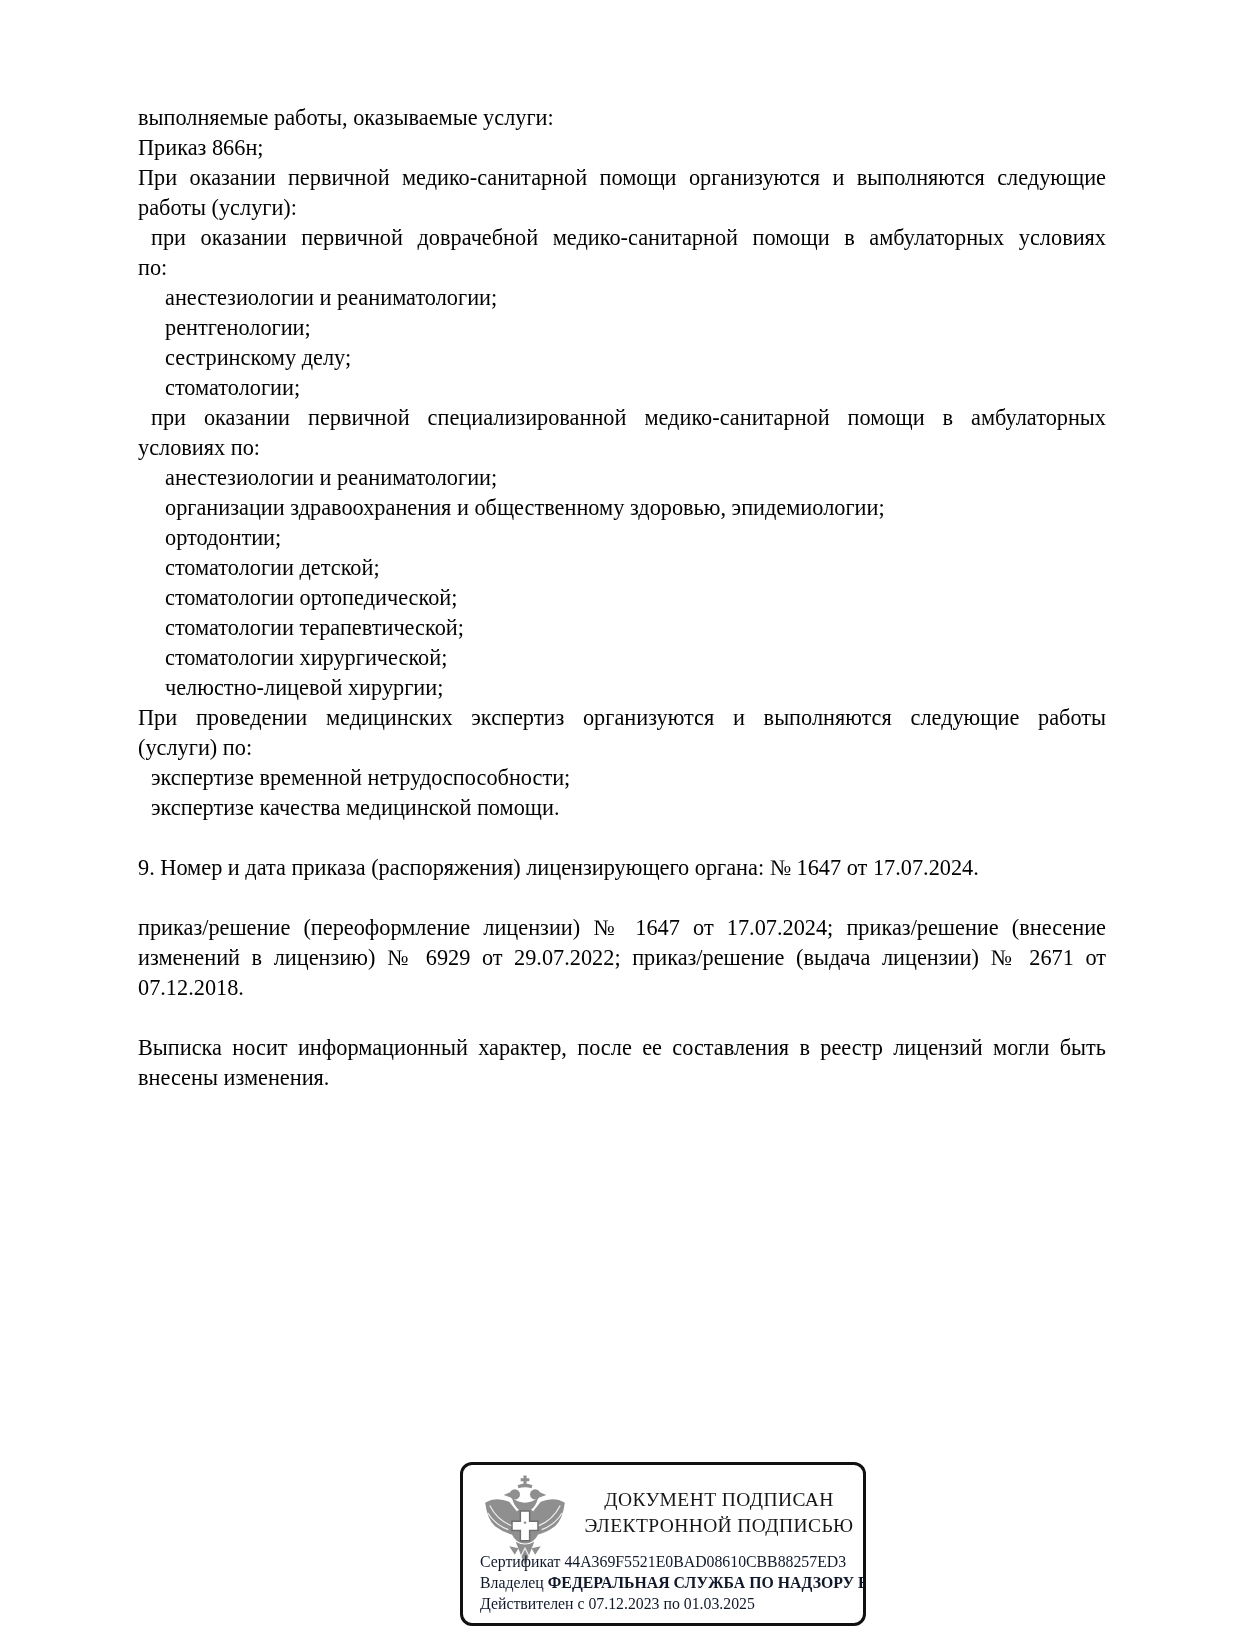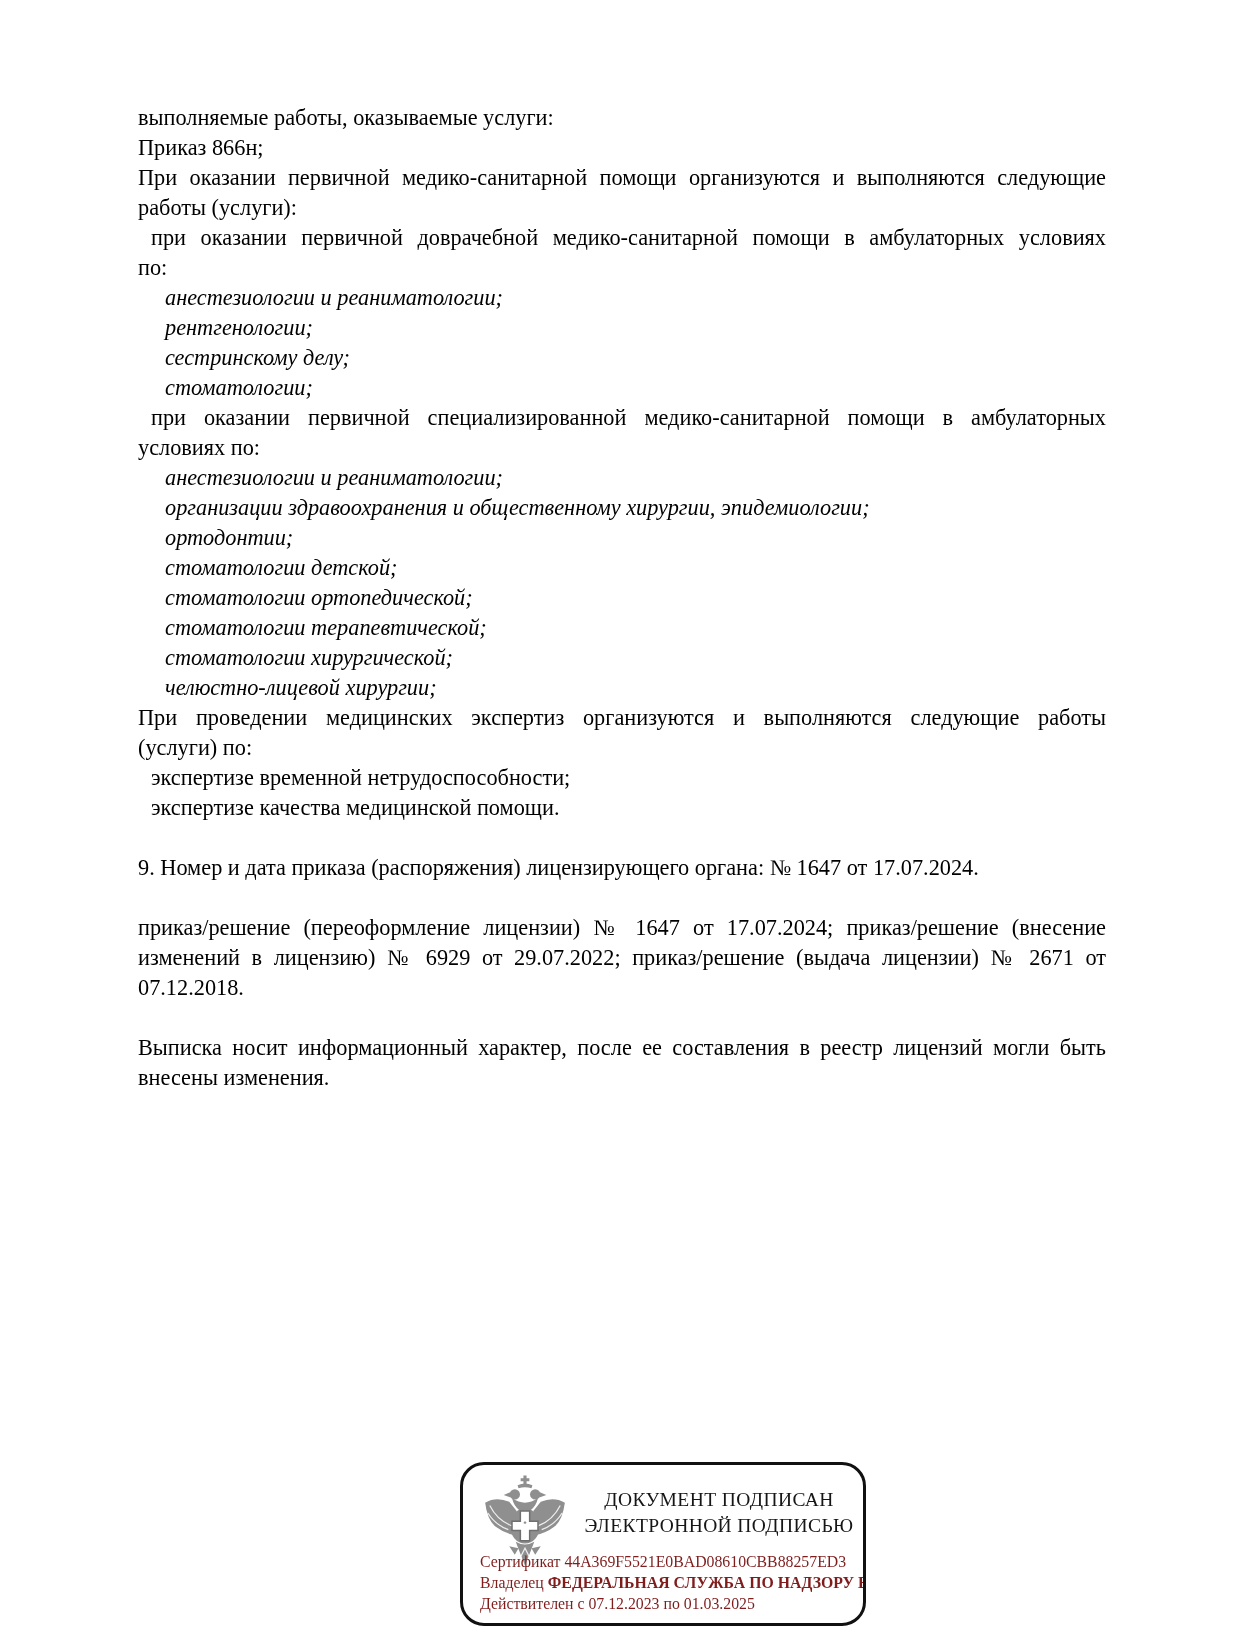--- a/index.html
+++ b/index.html
@@ -8,37 +8,37 @@
     background:#ffffff;color:#000000;
     font-family:"Liberation Serif","DejaVu Serif",serif;
   }
   
   .doc{
     position:absolute;left:138px;top:103px;width:968px;
     font-size:22.3px;
   }
   .ln{min-height:30px;line-height:30px;white-space:normal;}
   .ln.i1{padding-left:13px;}
-  .ln.i2{padding-left:27px;font-style:italic;}
+  .ln.i2{padding-left:27px;}
   .ln.j{text-align:justify;text-align-last:justify;}
   
   .stamp{
     position:absolute;left:460px;top:1462px;width:400px;height:158px;
-    border:3px solid #111111;border-radius:24px;background:#ffffff;
+    border:3px solid #111111;border-radius:12px;background:#ffffff;
     overflow:hidden;
   }
   .stamp-emblem{position:absolute;left:14px;top:9px;width:96px;height:102px;}
   .stamp-title{
     position:absolute;left:118px;right:6px;top:22px;
     text-align:center;font-size:19.5px;line-height:26px;letter-spacing:.4px;
     color:#161616;
   }
   .stamp-rows{
     position:absolute;left:17px;top:86px;right:0;
-    font-size:15.8px;line-height:21px;white-space:nowrap;color:#7f1d1d;
+    font-size:15.8px;line-height:21px;white-space:nowrap;color:#0f172a;
   }
   .stamp-rows .b{font-weight:bold;}
   .row{overflow:hidden;}
 </style>
 </head>
 <body>
 
 <div class="doc">
     <div class="ln i0">выполняемые работы, оказываемые услуги:</div>
     <div class="ln i0">Приказ 866н;</div>
@@ -46,21 +46,21 @@
     <div class="ln i0">работы (услуги):</div>
     <div class="ln i1 j">при оказании первичной доврачебной медико-санитарной помощи в амбулаторных условиях</div>
     <div class="ln i0">по:</div>
     <div class="ln i2">анестезиологии и реаниматологии;</div>
     <div class="ln i2">рентгенологии;</div>
     <div class="ln i2">сестринскому делу;</div>
     <div class="ln i2">стоматологии;</div>
     <div class="ln i1 j">при оказании первичной специализированной медико-санитарной помощи в амбулаторных</div>
     <div class="ln i0">условиях по:</div>
     <div class="ln i2">анестезиологии и реаниматологии;</div>
-    <div class="ln i2">организации здравоохранения и общественному хирургии, эпидемиологии;</div>
+    <div class="ln i2">организации здравоохранения и общественному здоровью, эпидемиологии;</div>
     <div class="ln i2">ортодонтии;</div>
     <div class="ln i2">стоматологии детской;</div>
     <div class="ln i2">стоматологии ортопедической;</div>
     <div class="ln i2">стоматологии терапевтической;</div>
     <div class="ln i2">стоматологии хирургической;</div>
     <div class="ln i2">челюстно-лицевой хирургии;</div>
     <div class="ln i0 j">При проведении медицинских экспертиз организуются и выполняются следующие работы</div>
     <div class="ln i0">(услуги) по:</div>
     <div class="ln i1">экспертизе временной нетрудоспособности;</div>
     <div class="ln i1">экспертизе качества медицинской помощи.</div>

